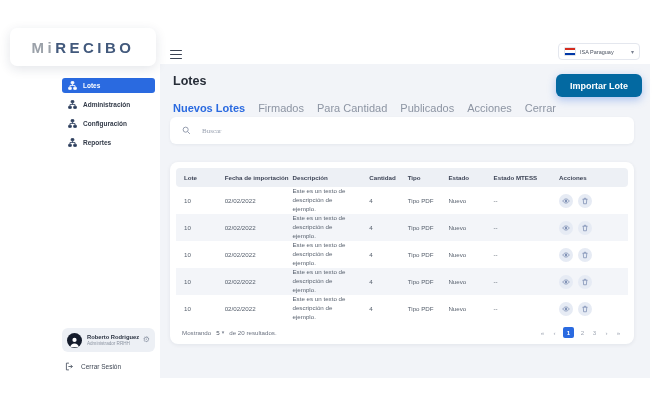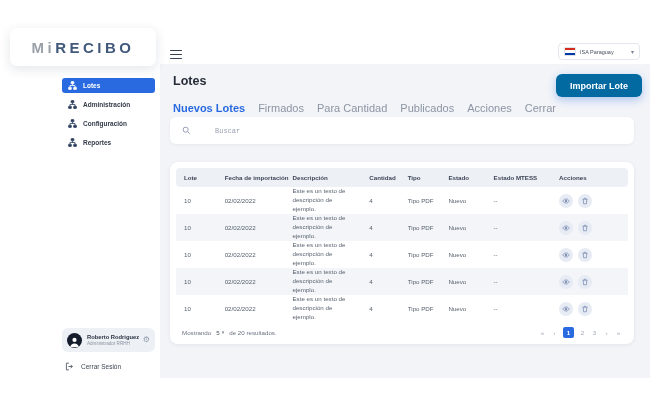--- a/index.html
+++ b/index.html
@@ -71,22 +71,22 @@
     font-size:9px;font-weight:700;font-family:inherit;cursor:pointer;
     box-shadow:0 3px 8px rgba(42,106,224,.35);
   }
   .search-card{
     position:absolute;left:10px;top:53px;width:464px;height:27px;
     background:#fff;border-radius:6px;box-shadow:0 1px 3px rgba(20,30,60,.06);
     display:flex;align-items:center;padding:0 12px;box-sizing:border-box;
   }
   .search-icon{width:9px;height:9px;color:#8a93a6;flex:0 0 auto;}
   .search-input{
-    border:none;outline:none;background:transparent;margin-left:22px;flex:1;
-    font-size:7px;color:#3d4456;font-family:Liberation Mono, monospace;
+    border:none;outline:none;background:transparent;margin-left:9px;flex:1;
+    font-size:7px;color:#3d4456;font-family:Liberation Serif, serif;
   }
   .search-input::placeholder{color:#9aa2b1;}
   .table-card{
     position:absolute;left:10px;top:98px;width:464px;height:182px;
     background:#fff;border-radius:8px;box-shadow:0 1px 4px rgba(20,30,60,.07);
     padding:6px;box-sizing:border-box;
   }
   .tgrid{display:grid;grid-template-columns:9% 15% 17% 8.5% 9% 10% 14.5% 17%;align-items:center;}
   .thead{height:19px;background:#edf0f5;border-radius:4px;}
   .th{font-size:6.2px;font-weight:700;color:#3d4456;padding-left:8px;white-space:nowrap;}

